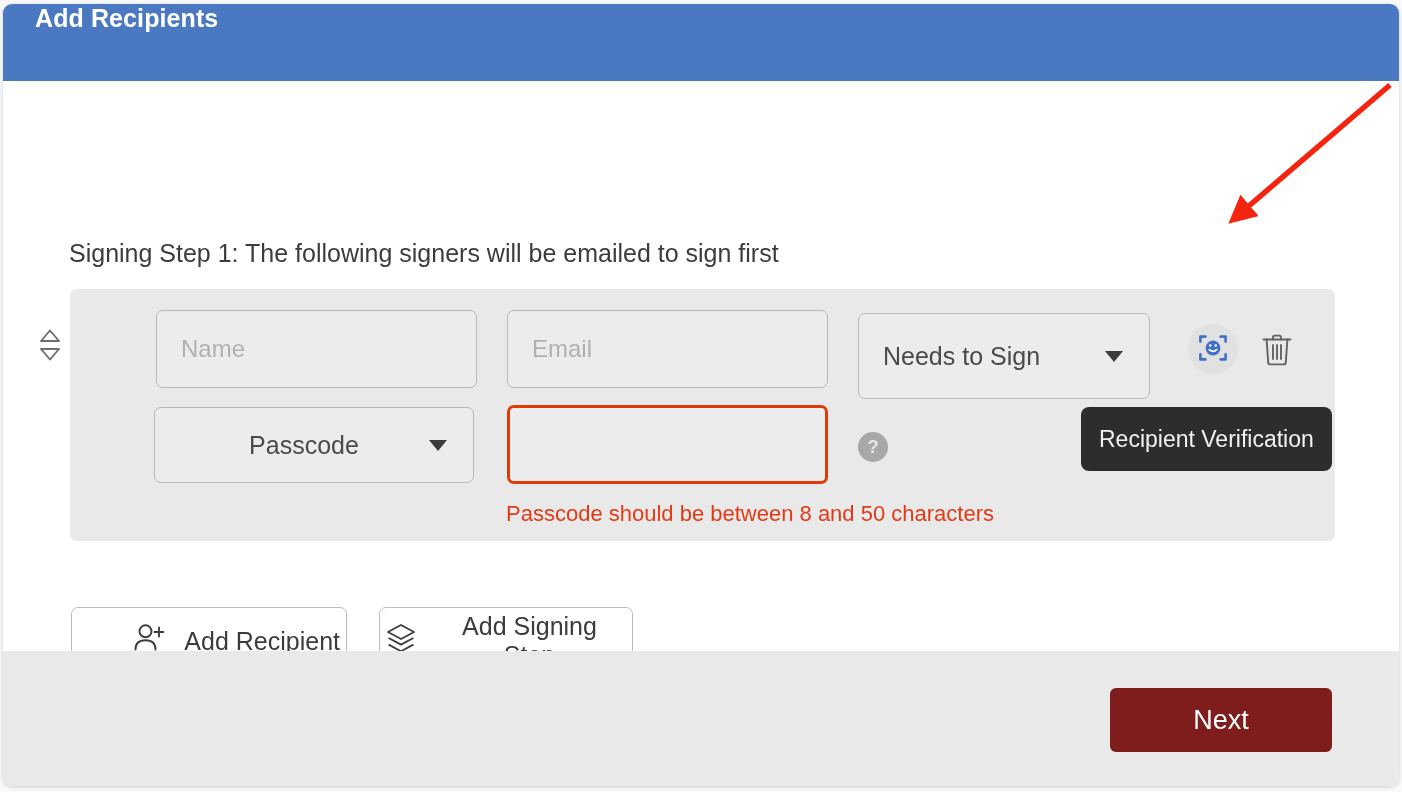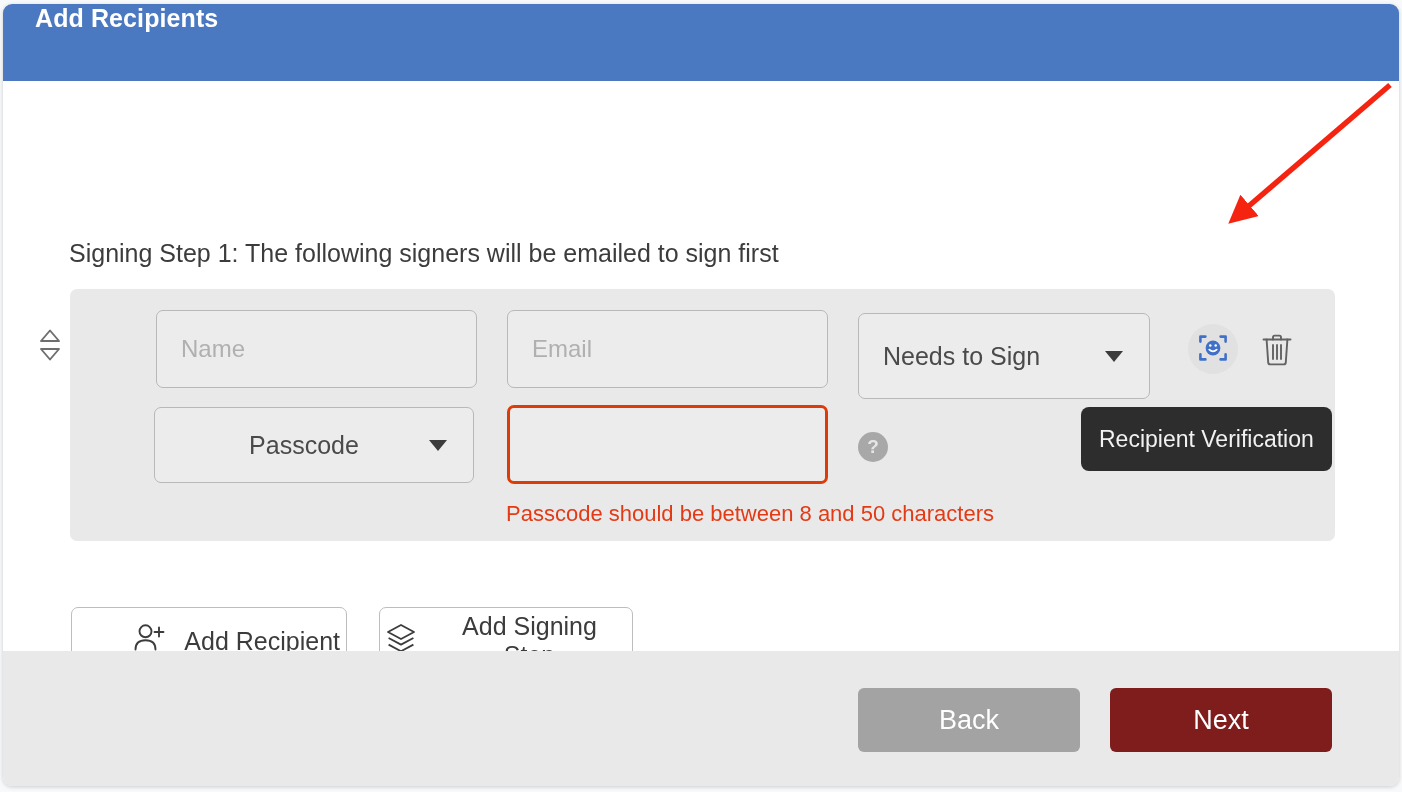--- a/index.html
+++ b/index.html
@@ -377,21 +377,20 @@
               <path d="M2.6 22.6 L15 29.2 L27.4 22.6"></path>
             </g>
           </svg>
         </span>
         <span>Add Signing Step</span>
       </button>
 
     </div>
 
     <div class="dialog-footer">
-      <button class="footer-btn btn-back">Back</button>
       <button class="footer-btn btn-next">Next</button>
     </div>
   </div>
 
   <svg class="annotation-arrow" viewBox="0 0 1402 792">
     <defs>
       <marker id="arrowhead" markerWidth="5.2" markerHeight="5.2" refX="1.6" refY="2.6" orient="auto">
         <path d="M0,0 L5.2,2.6 L0,5.2 Z" fill="#f42410"></path>
       </marker>
     </defs>

